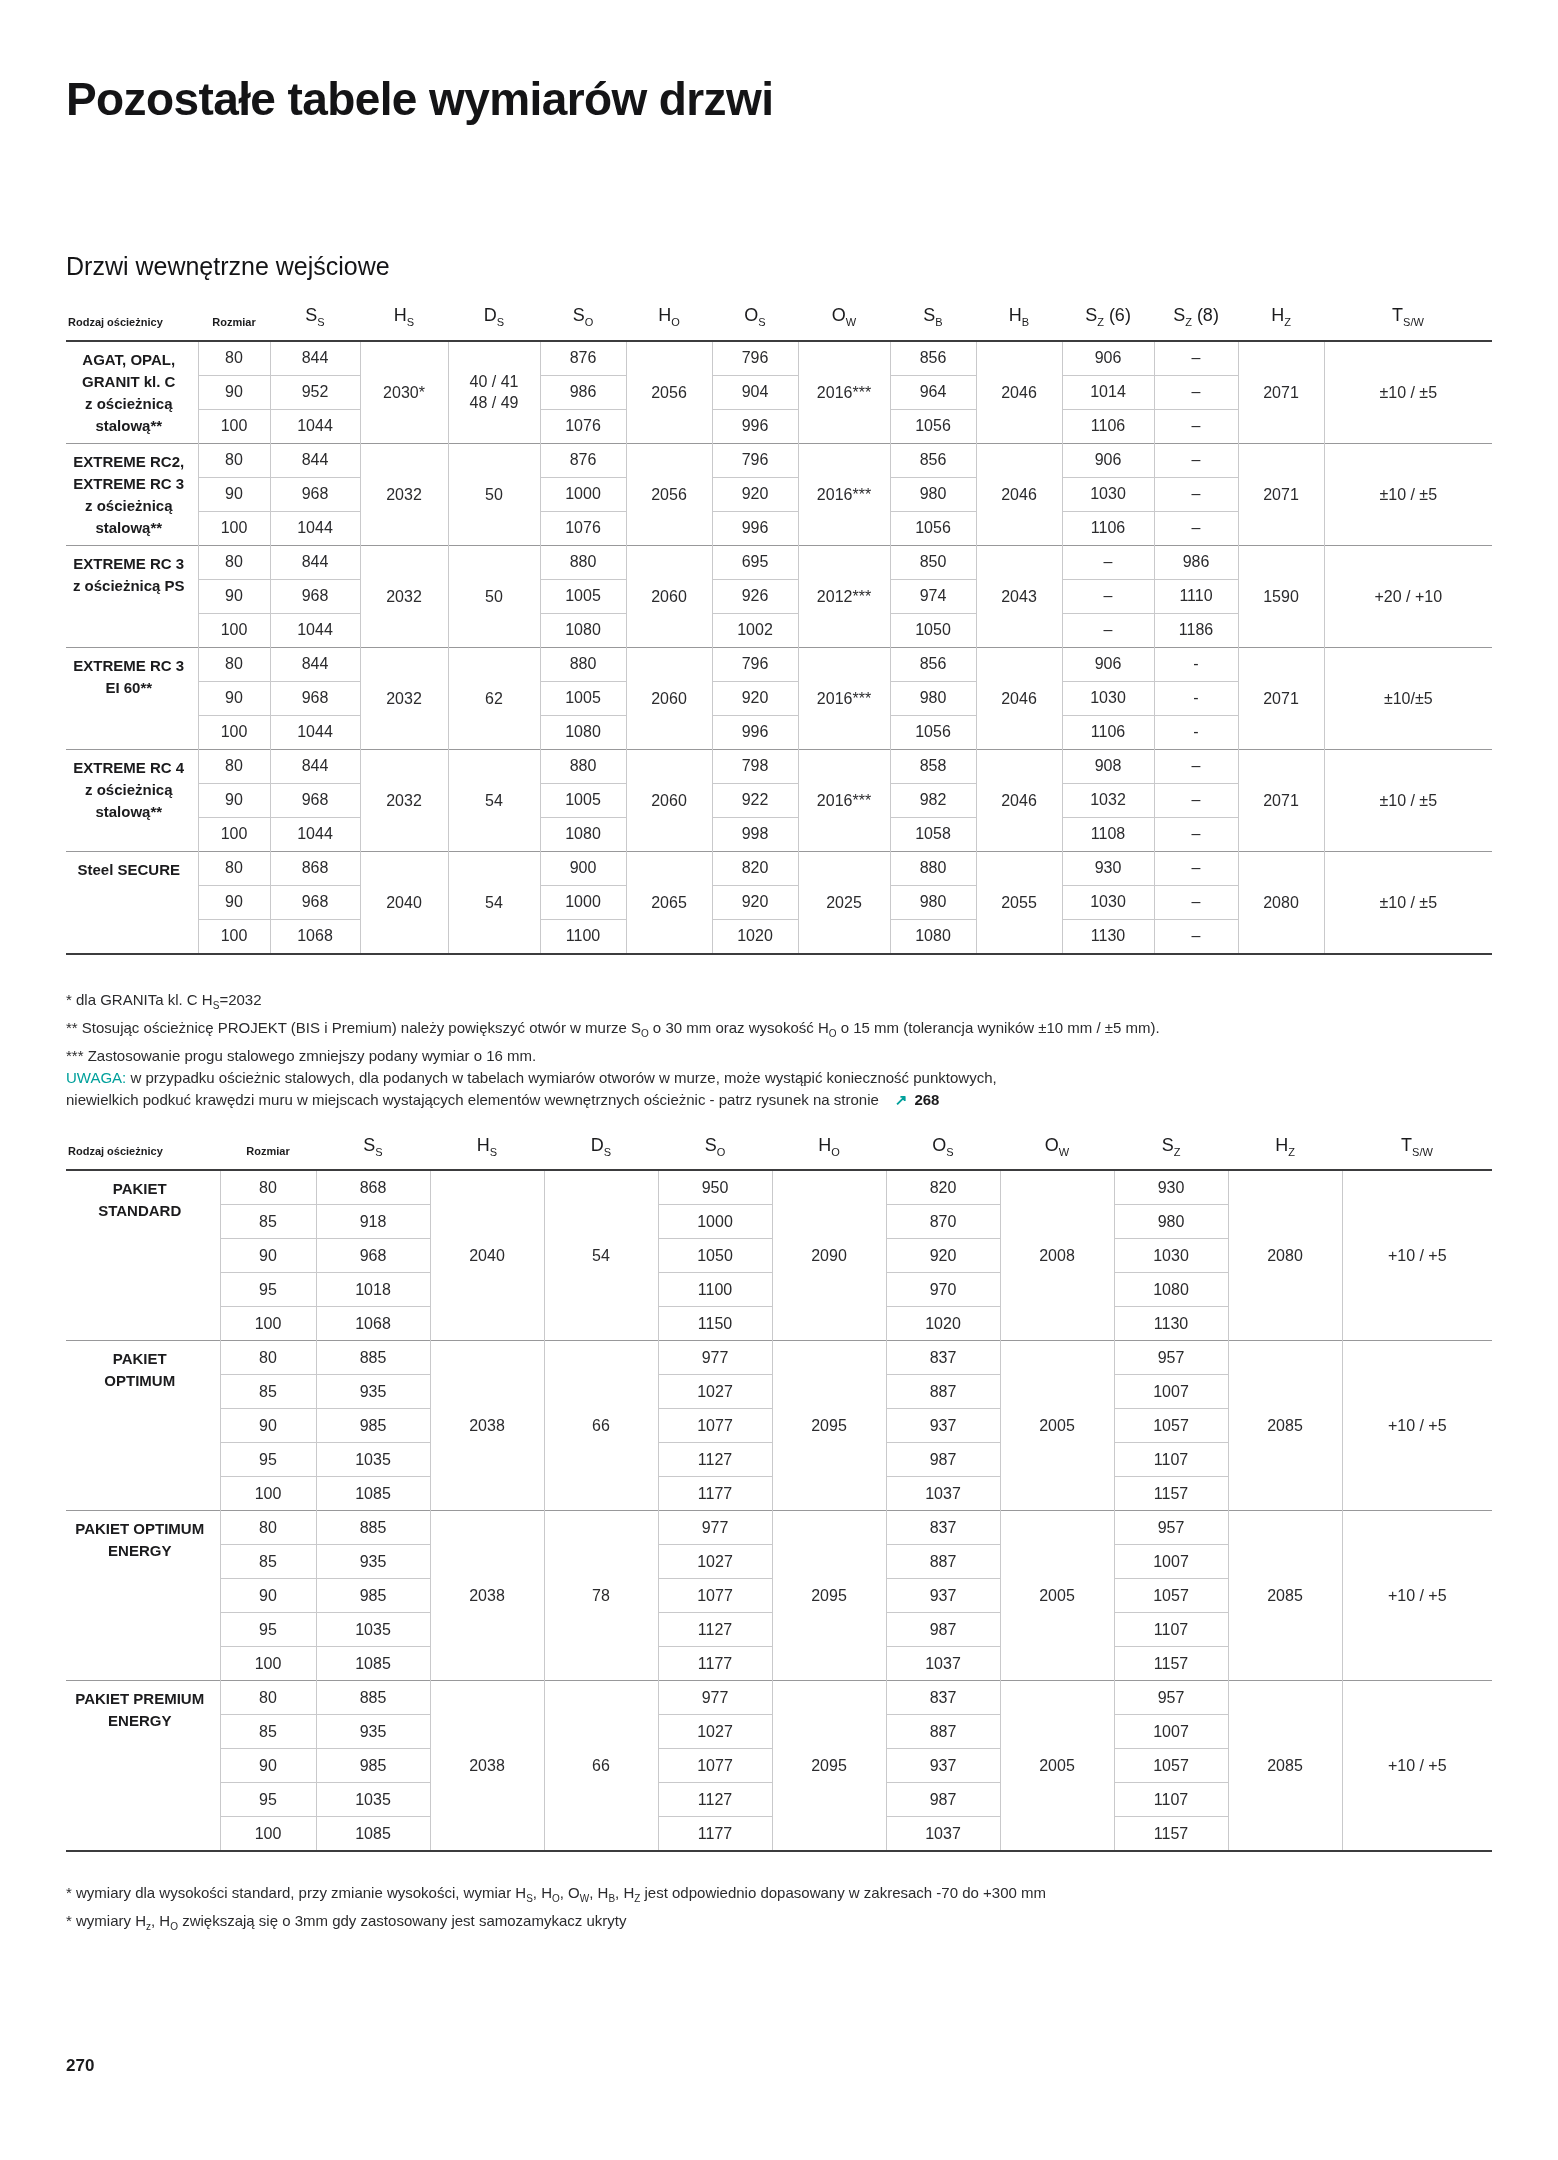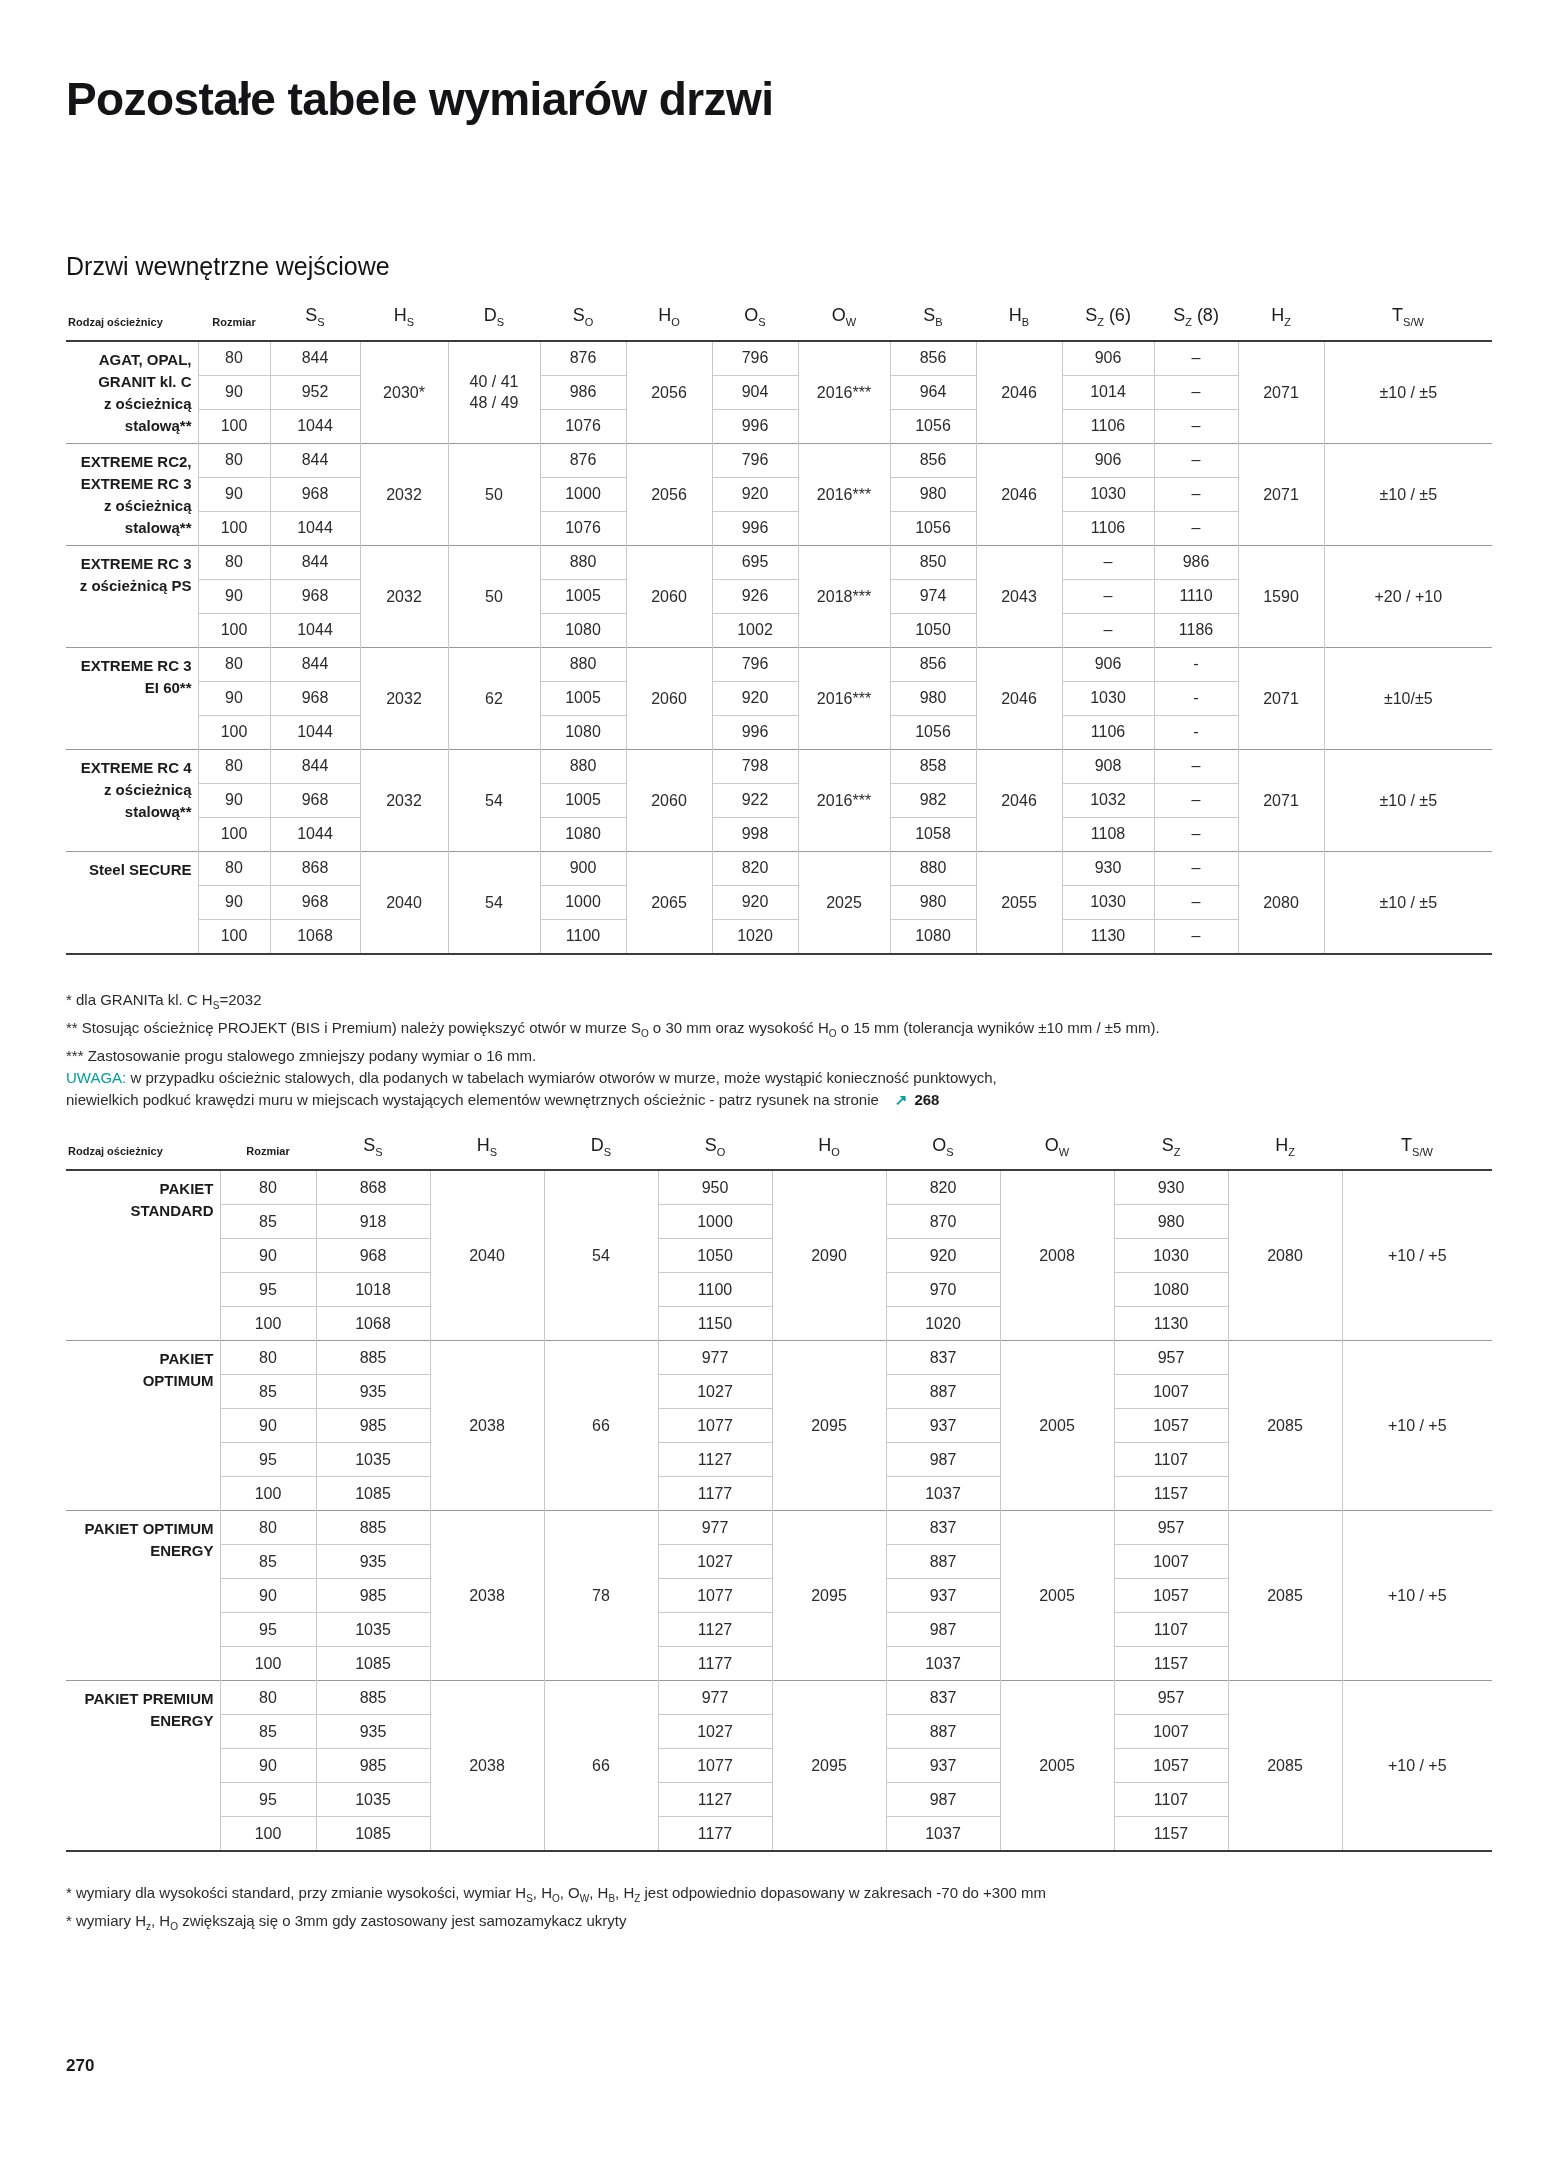--- a/index.html
+++ b/index.html
@@ -25,21 +25,21 @@
   th sub{font-size:11px;}
   th.txt{font-size:11px;font-weight:600;}
   th.lbl{text-align:left;}
   td{
     font-size:16px;text-align:center;vertical-align:middle;height:33px;
     padding:0 2px;color:#2b2b2d;
   }
   td.val{border-right:1px solid #c9c9cb;border-top:1px solid #c9c9cb;}
   td.mrg{border-right:1px solid #c9c9cb;white-space:pre-line;line-height:21px;}
   td.lbl{
-    text-align:right;vertical-align:top;padding:7px 6px 0 0;
+    text-align:center;vertical-align:top;padding:7px 6px 0 0;
     font-size:15px;font-weight:600;line-height:22px;white-space:pre-line;
     border-right:1px solid #c9c9cb;color:#1b1b1d;
   }
   td.last{border-right:none;}
   tr.gs td{border-top:1px solid #98989a;}
   tr.gs.first td{border-top:none;}
 
   .footnotes{margin-top:34px;font-size:15px;line-height:22px;color:#2b2b2d;}
   .footnotes div{margin:0;}
   .footnotes sub{font-size:10px;}
@@ -176,21 +176,21 @@
           <tr class="gs">
             <td class="lbl" rowspan="3">EXTREME RC 3
 z ościeżnicą PS</td>
             <td class="val">80</td>
             <td class="val">844</td>
             <td class="mrg" rowspan="3">2032</td>
             <td class="mrg" rowspan="3">50</td>
             <td class="val">880</td>
             <td class="mrg" rowspan="3">2060</td>
             <td class="val">695</td>
-            <td class="mrg" rowspan="3">2018***</td>
+            <td class="mrg" rowspan="3">2012***</td>
             <td class="val">850</td>
             <td class="mrg" rowspan="3">2043</td>
             <td class="val">–</td>
             <td class="val">986</td>
             <td class="mrg" rowspan="3">1590</td>
             <td class="mrg last" rowspan="3">+20 / +10</td>
           </tr>
           <tr>
             <td class="val">90</td>
             <td class="val">968</td>

